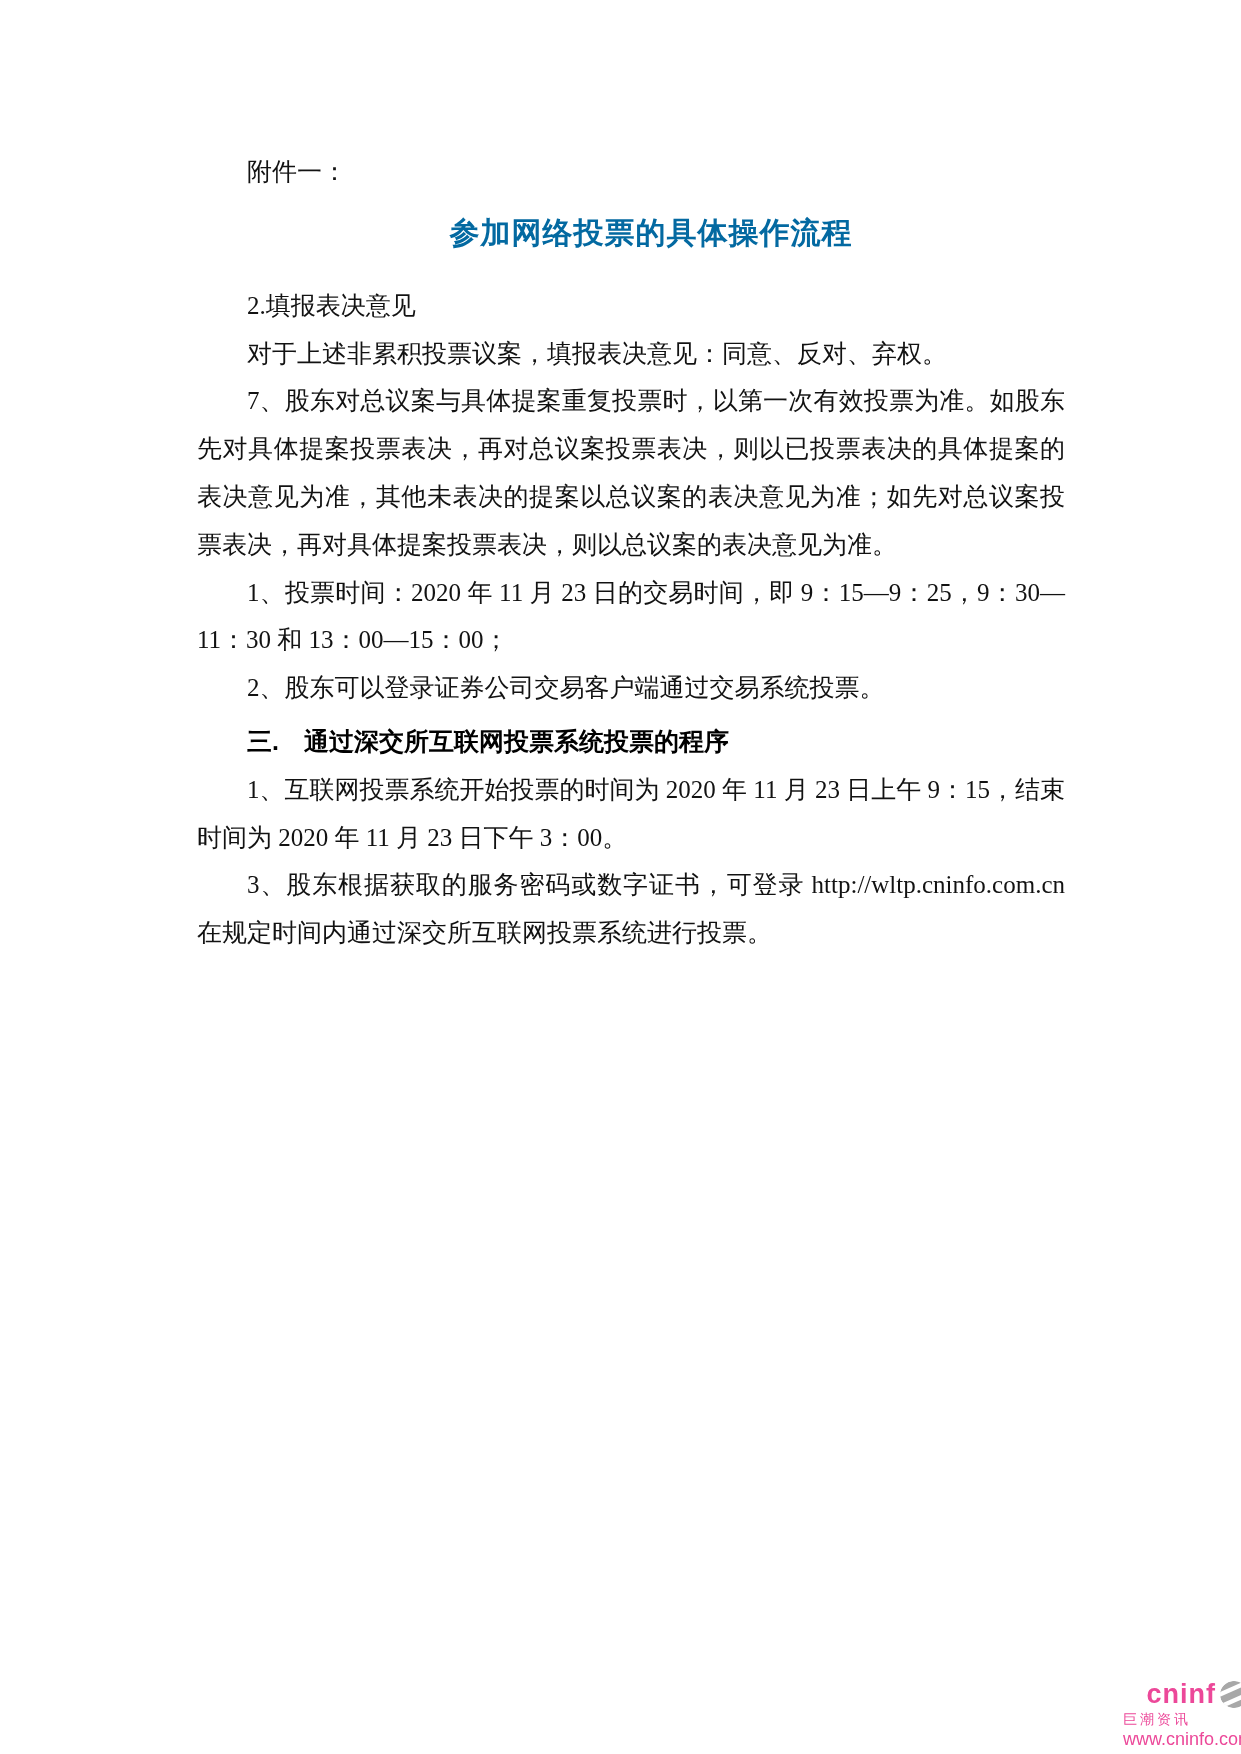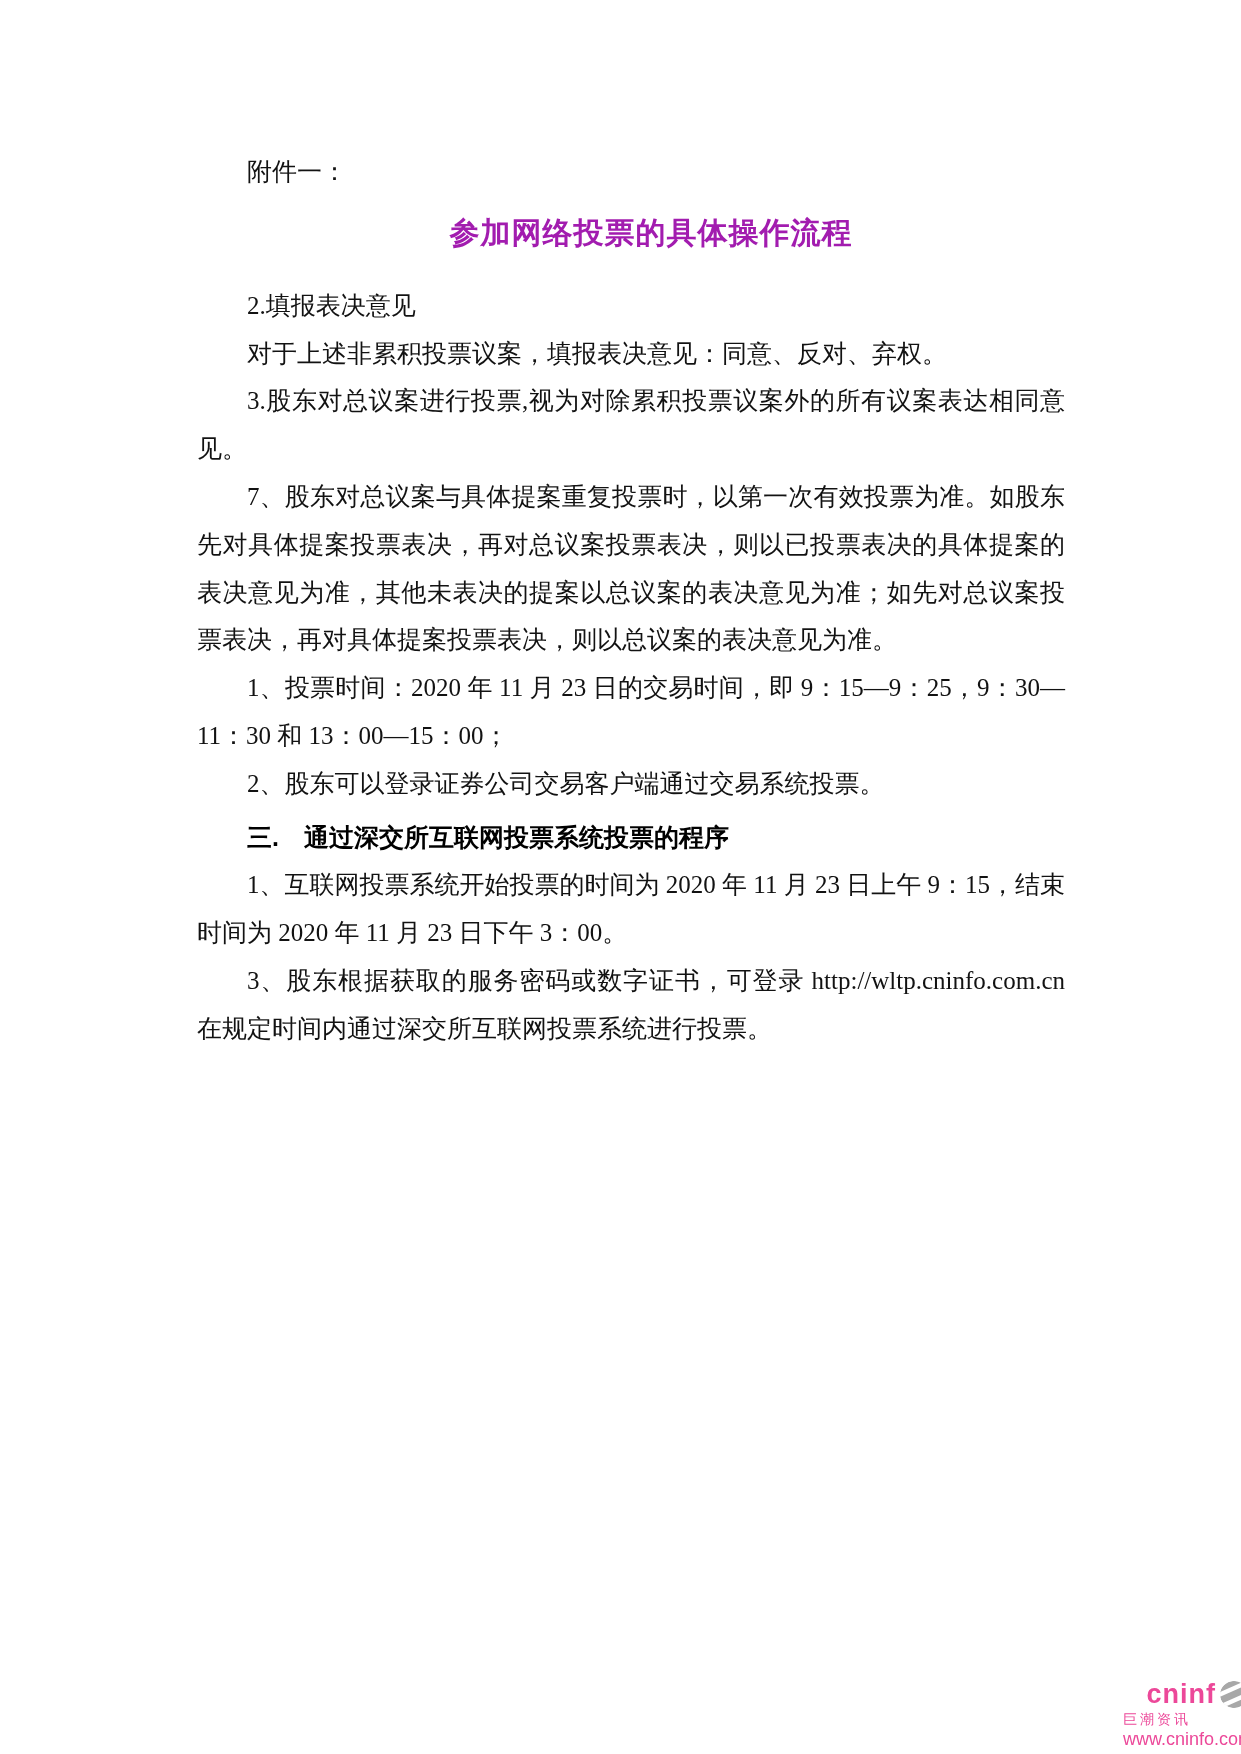--- a/index.html
+++ b/index.html
@@ -41,21 +41,21 @@
     font-family: "Liberation Sans", "DejaVu Sans", sans-serif;
     font-weight: 700;
     font-size: 30px;
     line-height: 62px;
     text-align: center;
     text-indent: 0 !important;
     padding-left: 40px;
     margin-top: 6px !important;
     margin-bottom: 18px !important;
     letter-spacing: 1px;
-    color: #a21caf;
+    color: #0369a1;
   }
   .heading {
     font-family: "Liberation Sans", "DejaVu Sans", sans-serif;
     font-weight: 700;
     color: #000000;
   }
   .heading.spaced {
     margin-top: 6px !important;
   }
   .body {
@@ -99,21 +99,20 @@
 <body>
 
 <div class="page">
 
   <main class="content">
     <p class="attachment">附件一：</p>
     <p class="title">参加网络投票的具体操作流程</p>
 
     <p class="body">2.填报表决意见</p>
     <p class="body">对于上述非累积投票议案，填报表决意见：同意、反对、弃权。</p>
-    <p class="body">3.股东对总议案进行投票,视为对除累积投票议案外的所有议案表达相同意见。</p>
     <p class="body">7、股东对总议案与具体提案重复投票时，以第一次有效投票为准。如股东先对具体提案投票表决，再对总议案投票表决，则以已投票表决的具体提案的表决意见为准，其他未表决的提案以总议案的表决意见为准；如先对总议案投票表决，再对具体提案投票表决，则以总议案的表决意见为准。</p>
 
     <p class="body">1、投票时间：2020 年 11 月 23 日的交易时间，即 9：15—9：25，9：30—11：30 和 13：00—15：00；</p>
     <p class="body">2、股东可以登录证券公司交易客户端通过交易系统投票。</p>
 
     <p class="heading spaced">三.　通过深交所互联网投票系统投票的程序</p>
     <p class="body">1、互联网投票系统开始投票的时间为 2020 年 11 月 23 日上午 9：15，结束时间为 2020 年 11 月 23 日下午 3：00。</p>
     <p class="body">3、股东根据获取的服务密码或数字证书，可登录 http://wltp.cninfo.com.cn 在规定时间内通过深交所互联网投票系统进行投票。</p>
   </main>
 

